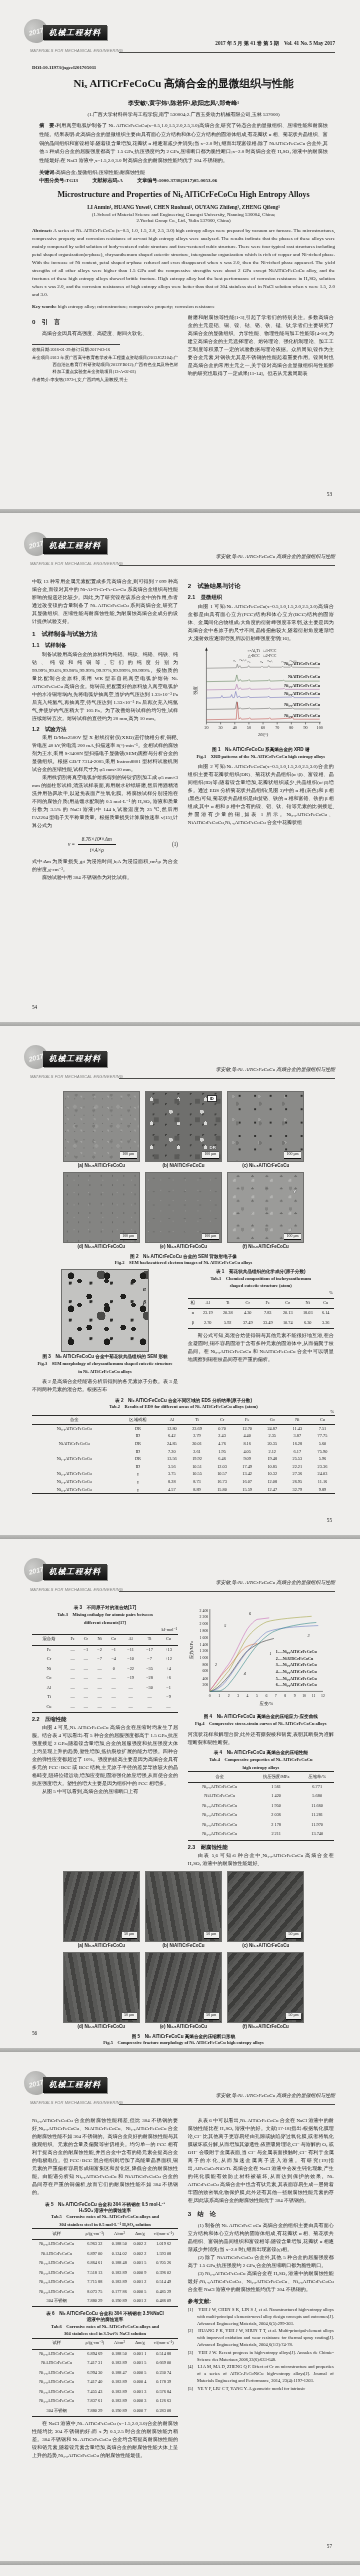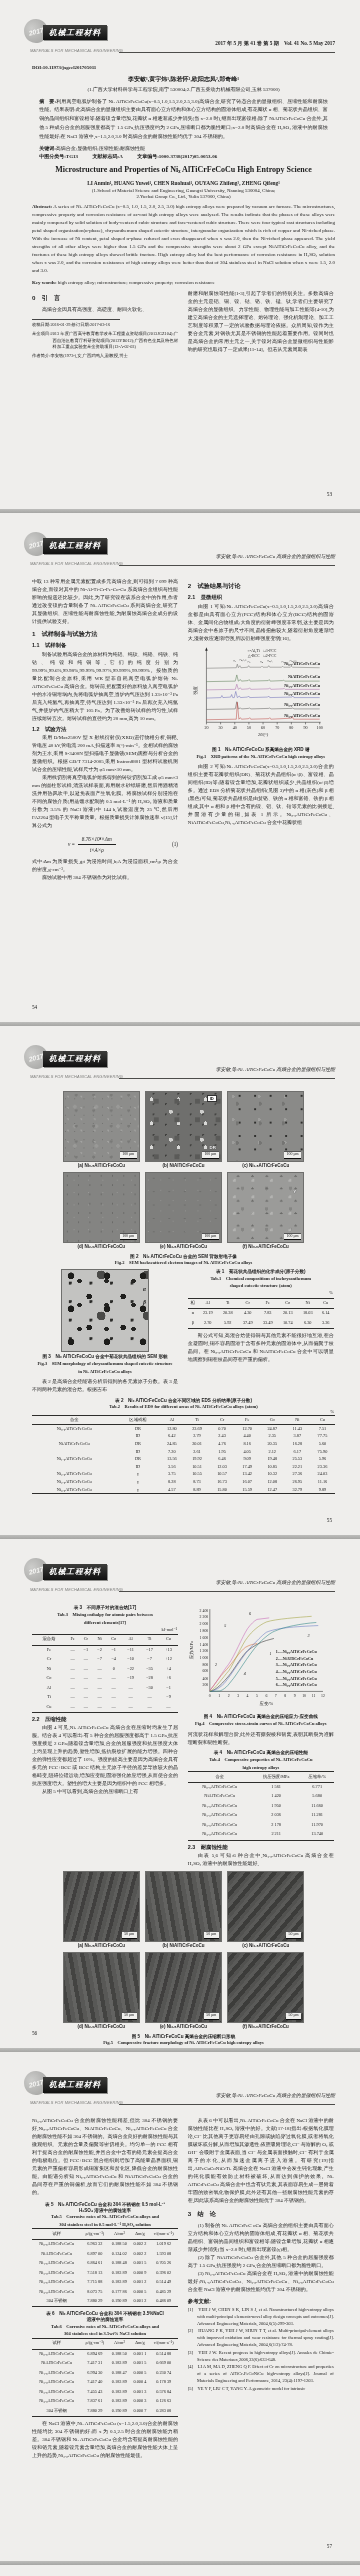--- a/index.html
+++ b/index.html
@@ -90,30 +90,31 @@
 
 <div class="page">
   <div class="hdr">
     <div class="logo-circle">2017</div>
     <div class="logo-box">机械工程材料</div>
     <div class="logo-en">MATERIALS FOR MECHANICAL ENGINEERING</div>
     <div class="hdr-right">2017 年 5 月 第 41 卷 第 5 期　Vol. 41 No. 5 May 2017</div>
     <div class="hdr-rule"></div>
   </div>
   <div class="doi">DOI:10.11973/jxgccl201705011</div>
+  <div class="title-cn">Niₓ AlTiCrFeCoCu 高熵合金的显微组织与性能</div>
   <div class="authors-cn">李安敏¹,黄宇炜¹,陈若怀¹,欧阳志凤²,郑奇峰¹</div>
   <div class="affil">(1.广西大学材料科学与工程学院,南宁 530004;2.广西玉柴动力机械有限公司,玉林 537000)</div>
   <div class="absblk"><span class="b">摘　要:</span><span>利用真空电弧炉制备了 Niₓ AlTiCrFeCoCu(x=0.5,1.0,1.5,2.0,2.5,3.0)高熵合金,研究了铸态合金的显微组织、压缩性能和耐腐蚀性能。结果表明:此高熵合金的显微组织主要由具有面心立方结构和体心立方结构的固溶体组成,有花瓣状 α 相、菊花状共晶组织、富铜的晶间组织和富镍相等;随着镍含量增加,花瓣状 α 相逐渐减少并消失(当 x=2.0 时),继而出现富镍相;除了 NiAlTiCrFeCoCu 合金外,其他 5 种成分合金的屈服强度都高于 1.5 GPa,抗压强度约为 2 GPa,压缩断口都为脆性断口;x=2.0 时高熵合金在 H₂SO₄ 溶液中的耐腐蚀性能最好;在 NaCl 溶液中,x=1.5,2.0,3.0 时高熵合金的耐腐蚀性能均优于 304 不锈钢的。</span></div>
   <div class="kwline"><span class="b">关键词:</span><span>高熵合金;显微组织;压缩性能;耐腐蚀性能</span></div>
   <div class="clcline">
     <span class="b">中图分类号:TG13</span>
     <span class="b">文献标志码:A</span>
     <span class="b">文章编号:1000-3738(2017)05-0053-06</span>
   </div>
-  <div class="title-en">Microstructure and Properties of Niₓ AlTiCrFeCoCu High Entropy Science</div>
+  <div class="title-en">Microstructure and Properties of Niₓ AlTiCrFeCoCu High Entropy Alloys</div>
   <div class="authors-en">LI Anmin¹, HUANG Yuwei¹, CHEN Ruohuai¹, OUYANG Zhifeng², ZHENG Qifeng¹</div>
   <div class="affil-en">(1.School of Material Science and Engineering, Guangxi University, Nanning 530004, China;</div>
   <div class="affil-en">2.Yuchai Group Co., Ltd., Yulin 537000, China)</div>
   <div class="absen"><span class="b">Abstract:</span> <span>A series of Niₓ AlTiCrFeCoCu (x=0.5, 1.0, 1.5, 2.0, 2.5, 3.0) high entropy alloys were prepared by vacuum arc furnace. The microstructures, compressive property and corrosion resistance of as-cast high entropy alloys were analyzed. The results indicate that the phases of these alloys were mainly composed by solid solution of body-centered cubic structure and face-centered cubic structure. There were four typical cast structures including petal shaped organization(α-phase), chrysanthemum shaped eutectic structure, intergranular organization which is rich of copper and Ni-riched phase. With the increase of Ni content, petal shaped α-phase reduced and even disappeared when x was 2.0, then the Ni-riched phase appeared. The yield strengths of all other alloys were higher than 1.5 GPa and the compressive strengths were about 2 GPa except NiAlTiCrFeCoCu alloy, and the fractures of these high entropy alloys showed brittle fracture. High entropy alloy had the best performance of corrosion resistance in H₂SO₄ solution when x was 2.0, and the corrosion resistances of high entropy alloys were better than that of 304 stainless steel in NaCl solution when x were 1.5, 2.0 and 3.0.</span></div>
   <div class="absen"><span class="b">Key words:</span> <span>high entropy alloy; microstructure; compressive property; corrosion resistance</span></div>
   <div class="cols" style="margin-top:3.1px;">
     <div class="col cjk">
       <div class="hsec">0　引　言</div>
       <p class="p">高熵合金因具有高强度、高硬度、耐回火软化、</p>
       <div class="fnote"></div>

